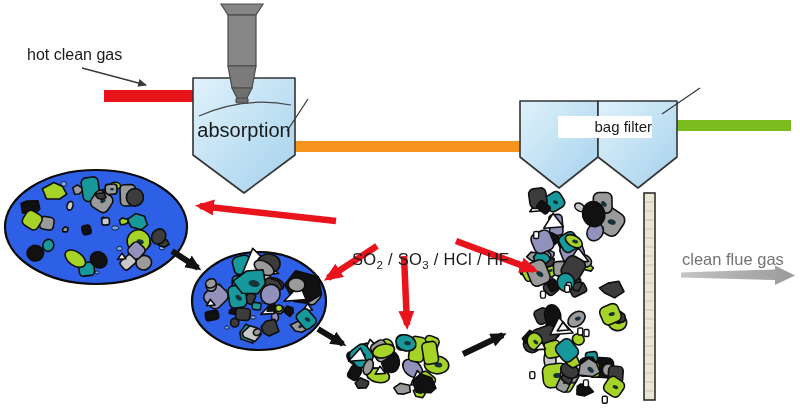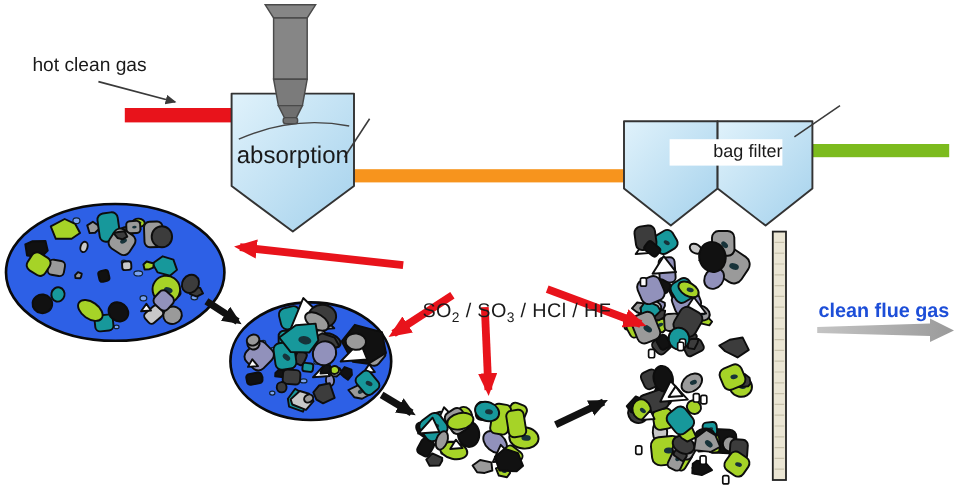--- a/index.html
+++ b/index.html
@@ -6,21 +6,21 @@
   .stage{position:relative;width:800px;height:409px;background:#fff;overflow:hidden;
          font-family:"Liberation Sans",sans-serif;}
   .stage svg{position:absolute;left:0;top:0;}
   .lbl{position:absolute;color:#1a1a1a;white-space:nowrap;}
   .lbl-hotgas{left:27px;top:46px;font-size:16px;}
   .lbl-tower{left:193px;top:118px;width:102px;text-align:center;font-size:20px;line-height:1.25;}
   .lbl-bagfilter{left:558px;top:116px;width:94px;height:22px;background:#ffffff;
                  text-align:right;font-size:15px;line-height:22px;}
   .lbl-acid{left:352px;top:214px;font-size:16.5px;letter-spacing:0.3px;margin-top:36px;}
   .lbl-acid sub{font-size:11.5px;}
-  .lbl-cleangas{left:682px;top:250px;font-size:16.5px;color:#1d4ed8;font-weight:bold;}
+  .lbl-cleangas{left:682px;top:250px;font-size:16.5px;color:#737373;}
 </style>
 </head>
 <body>
 
 <div class="stage">
 
   <svg width="800" height="409" viewBox="0 0 800 409">
     <defs>
       <linearGradient id="vesselGrad" x1="0" y1="0" x2="1" y2="1">
         <stop offset="0" stop-color="#e0f2fb"></stop>

